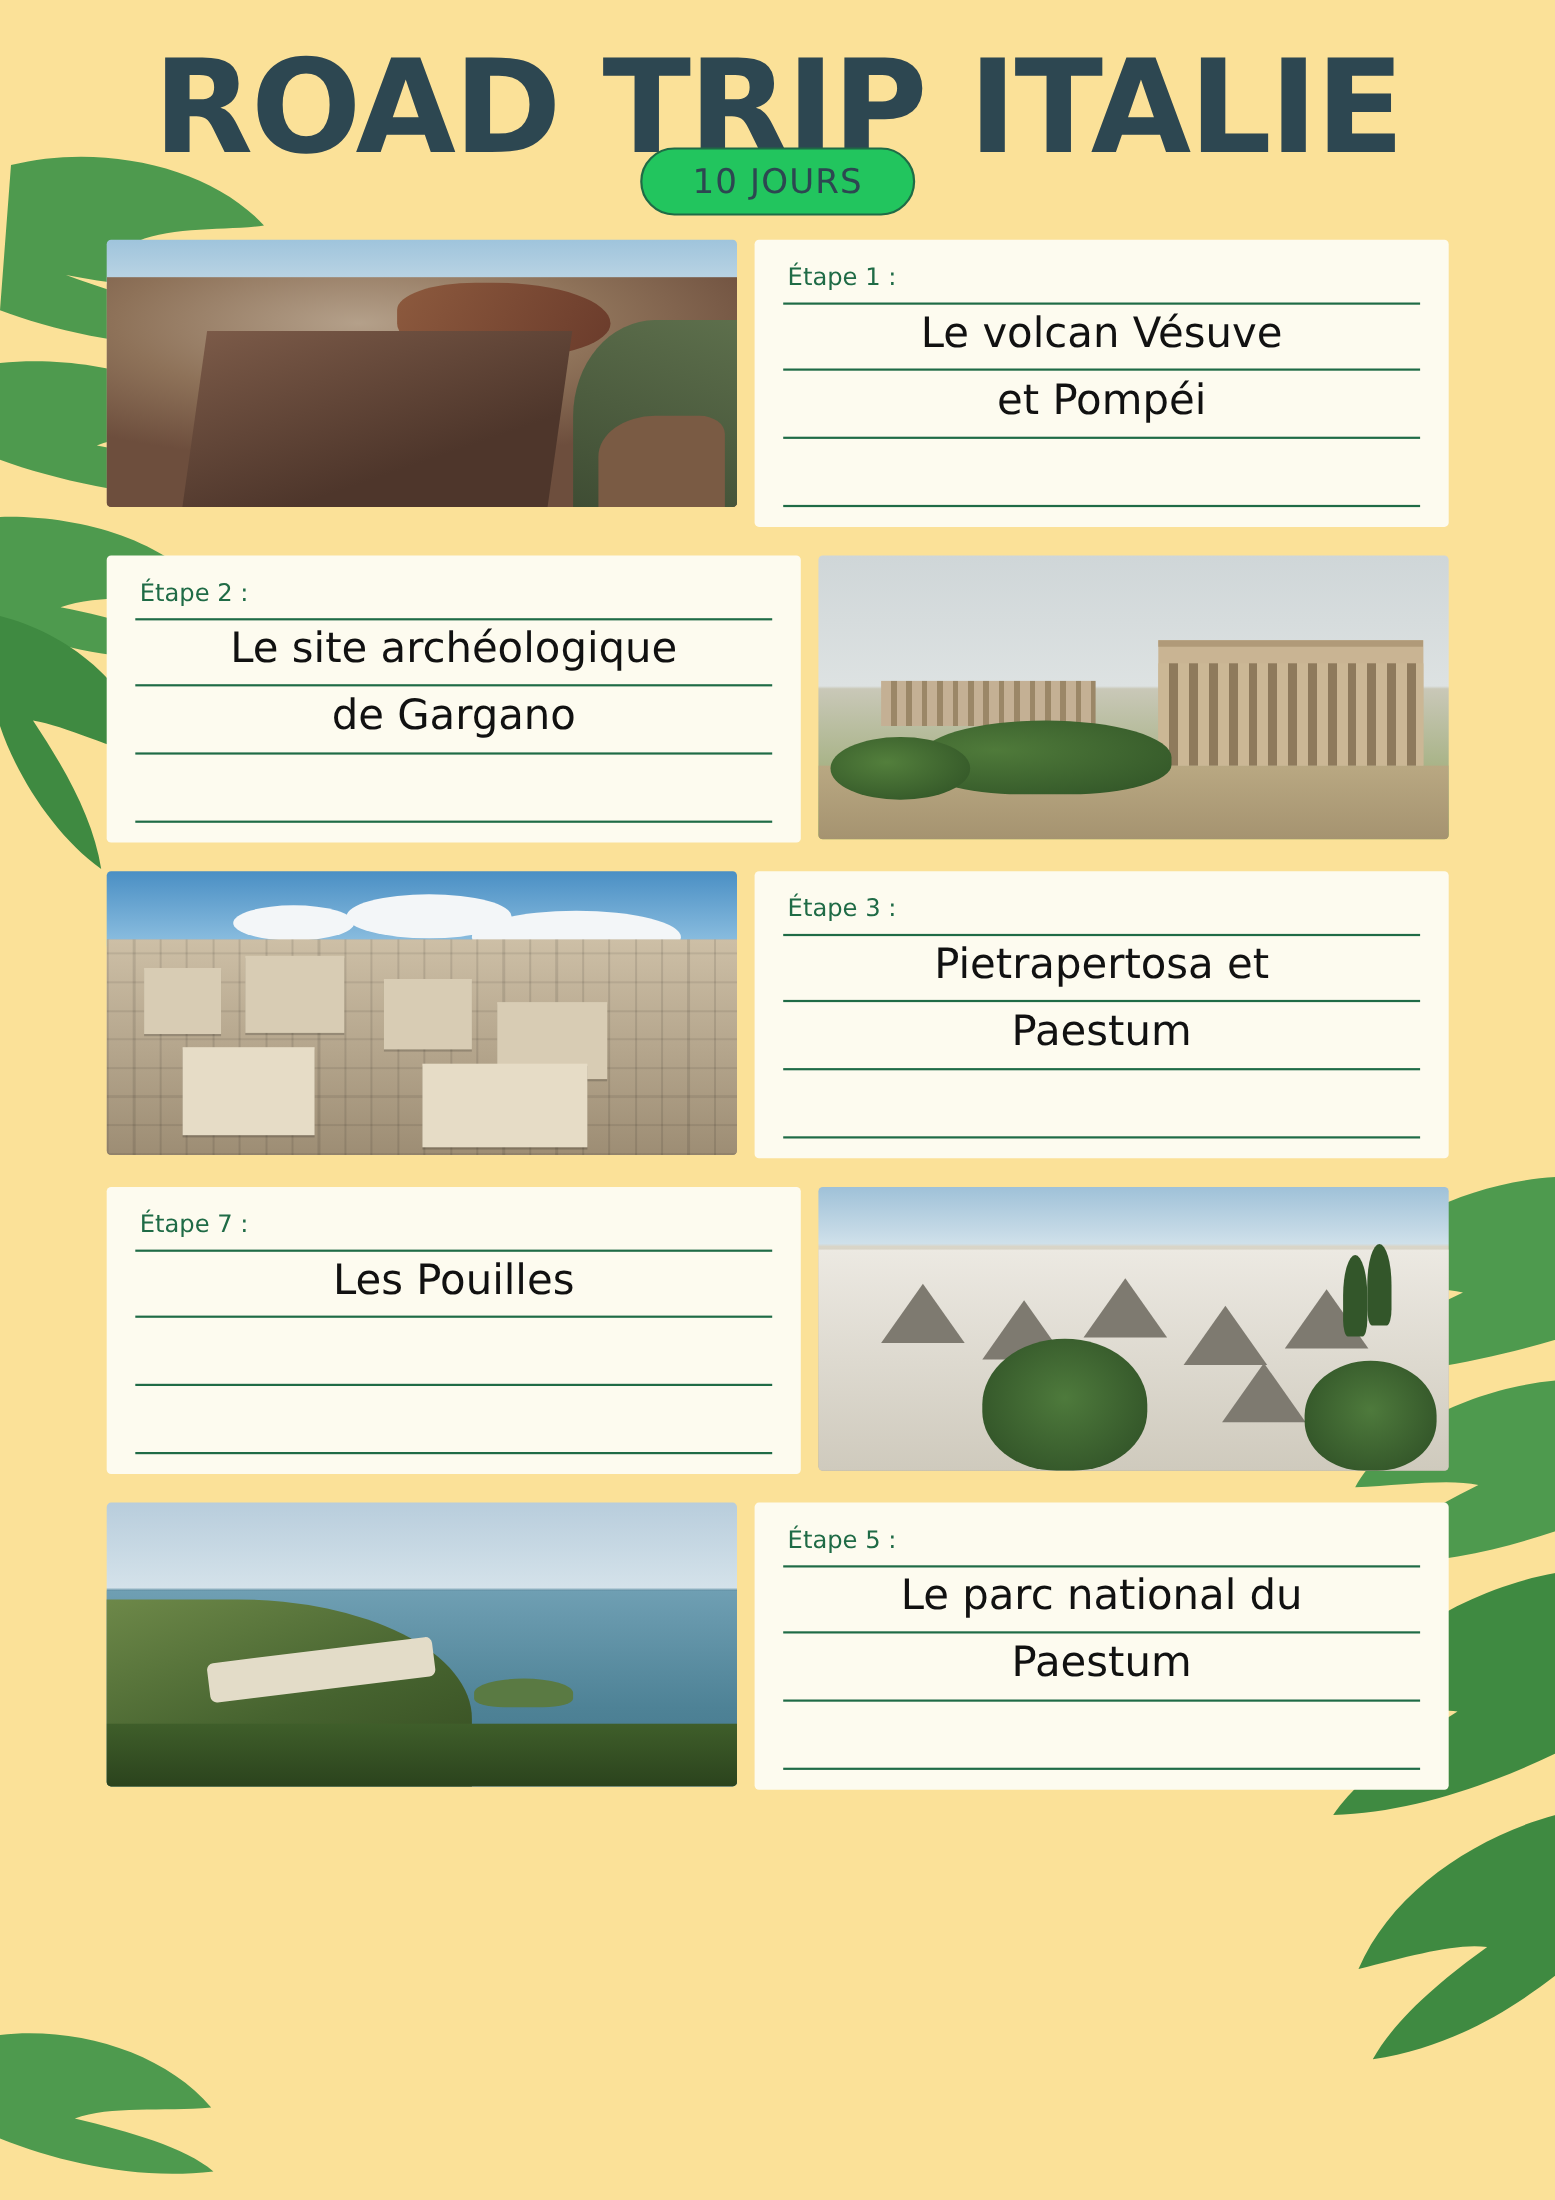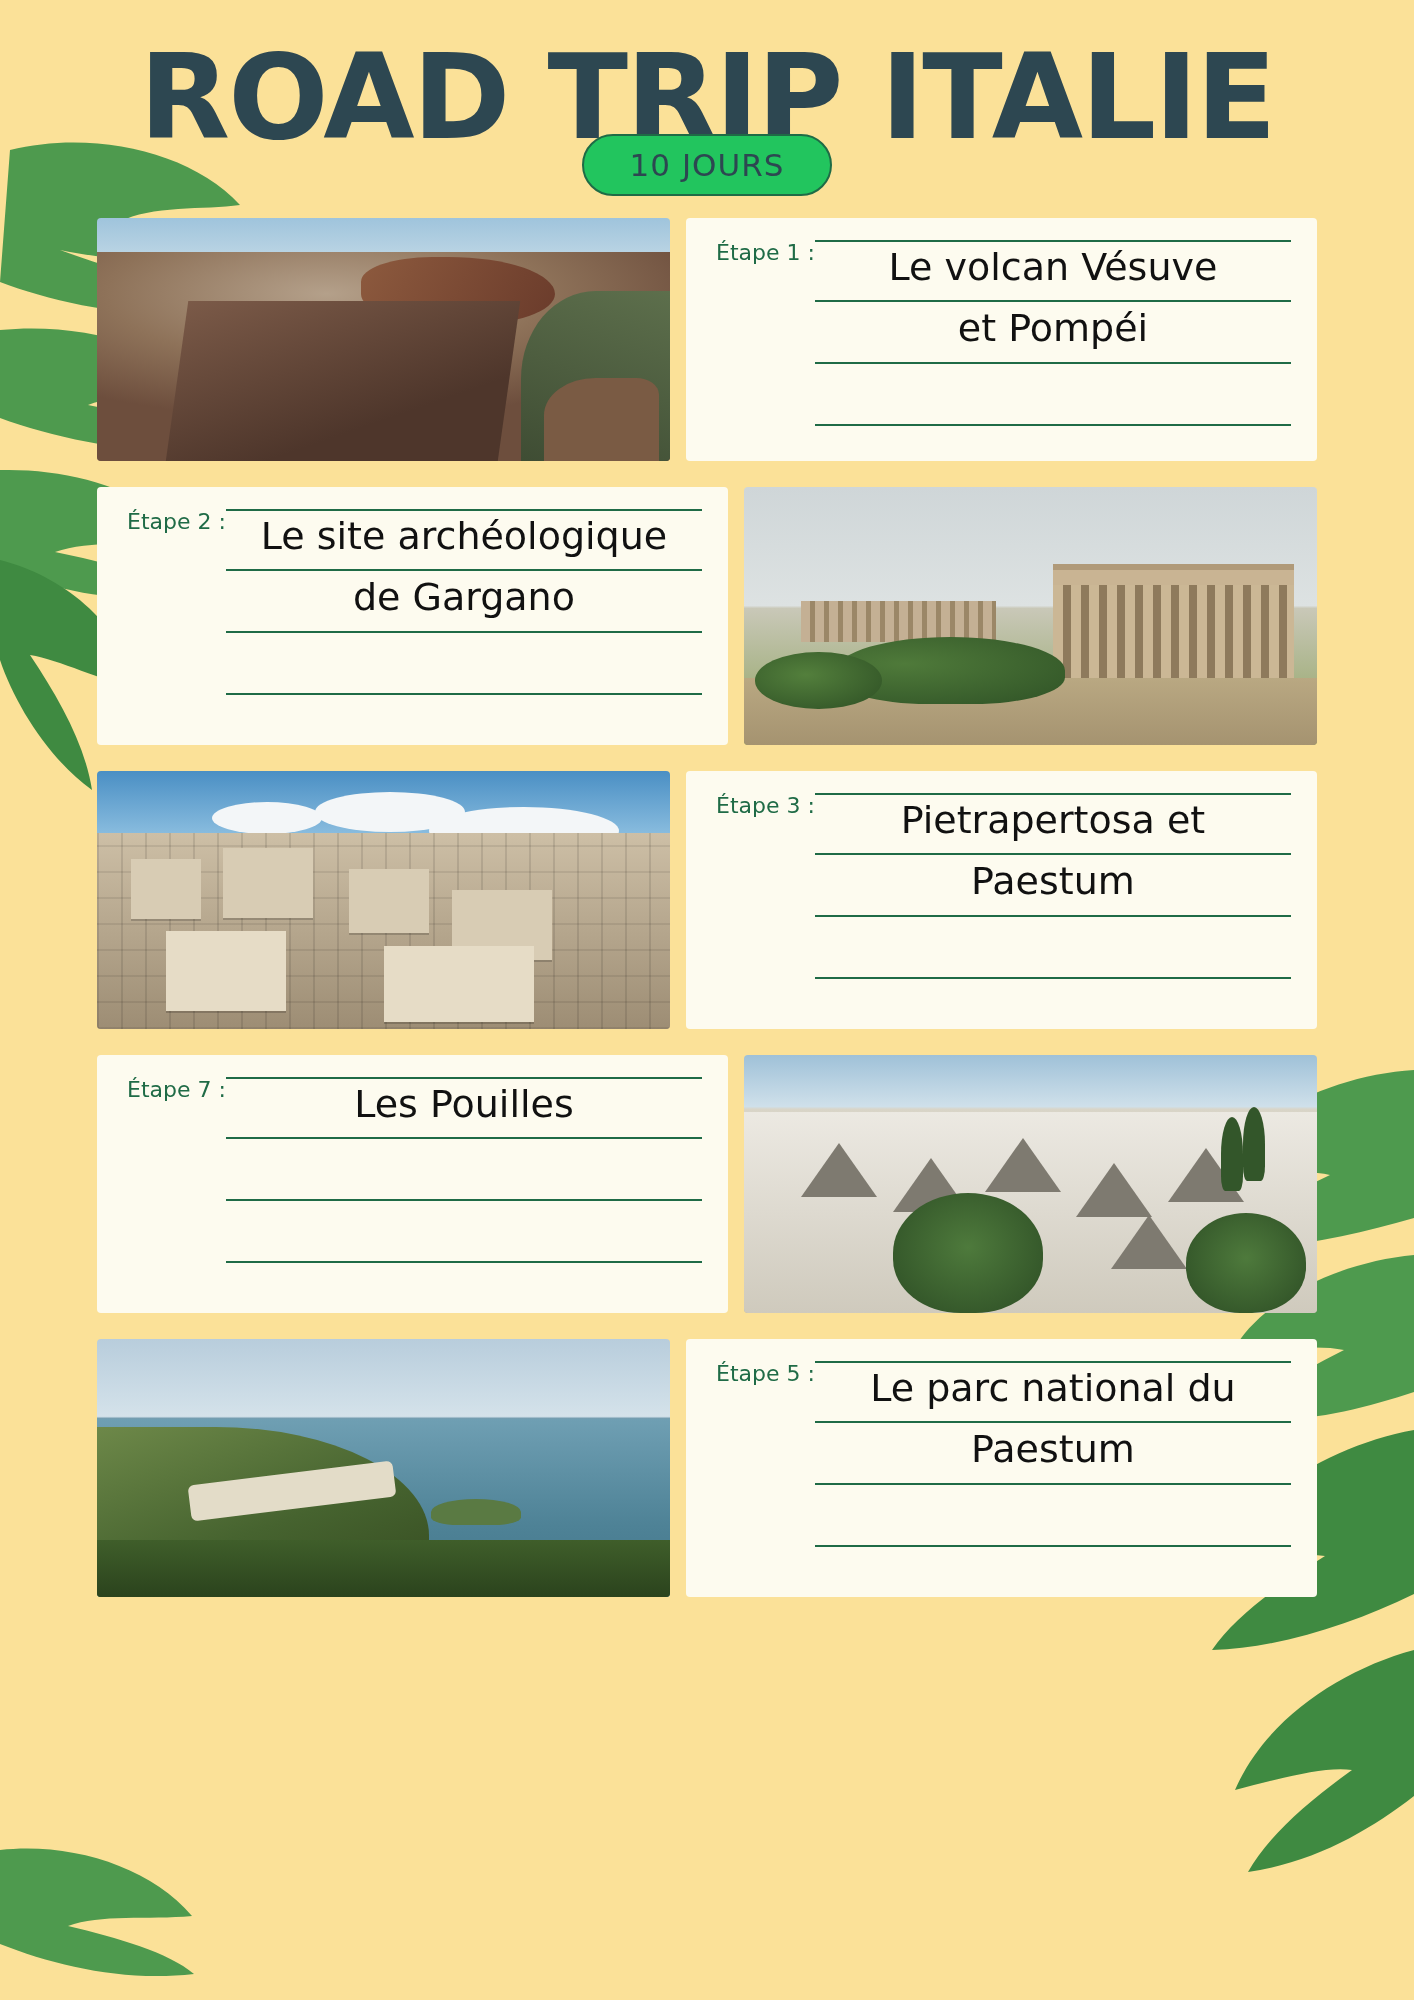--- a/index.html
+++ b/index.html
@@ -79,21 +79,21 @@
     background: #b9b0a0;
   }
   .row.tall .photo { height: 258px; }
 
   .card {
     flex: 1 1 auto;
     background: #fdfbef;
     border-radius: 4px;
     padding: 22px 26px 18px 26px;
     display: flex;
-    flex-direction: row;
+    flex-direction: column;
     justify-content: flex-start;
   }
   .card-label {
     font-size: 22px;
     color: #1f6b46;
     font-family: "DejaVu Sans", sans-serif;
     margin-bottom: 10px;
     padding-left: 4px;
   }
   .lines {

